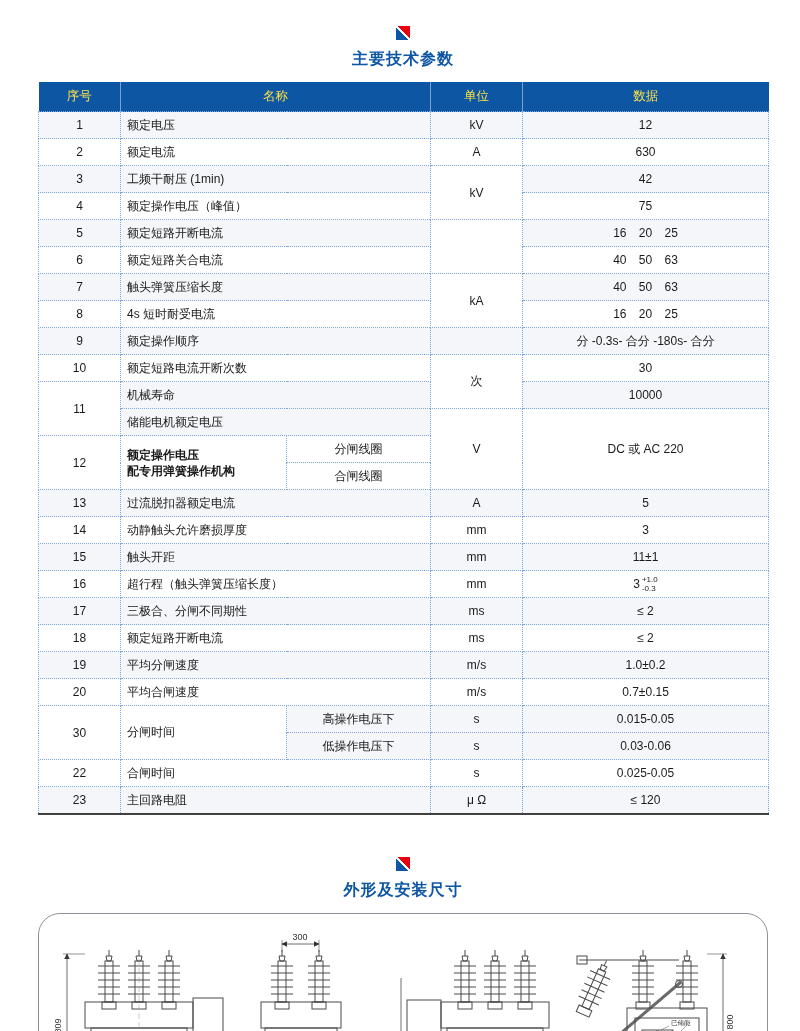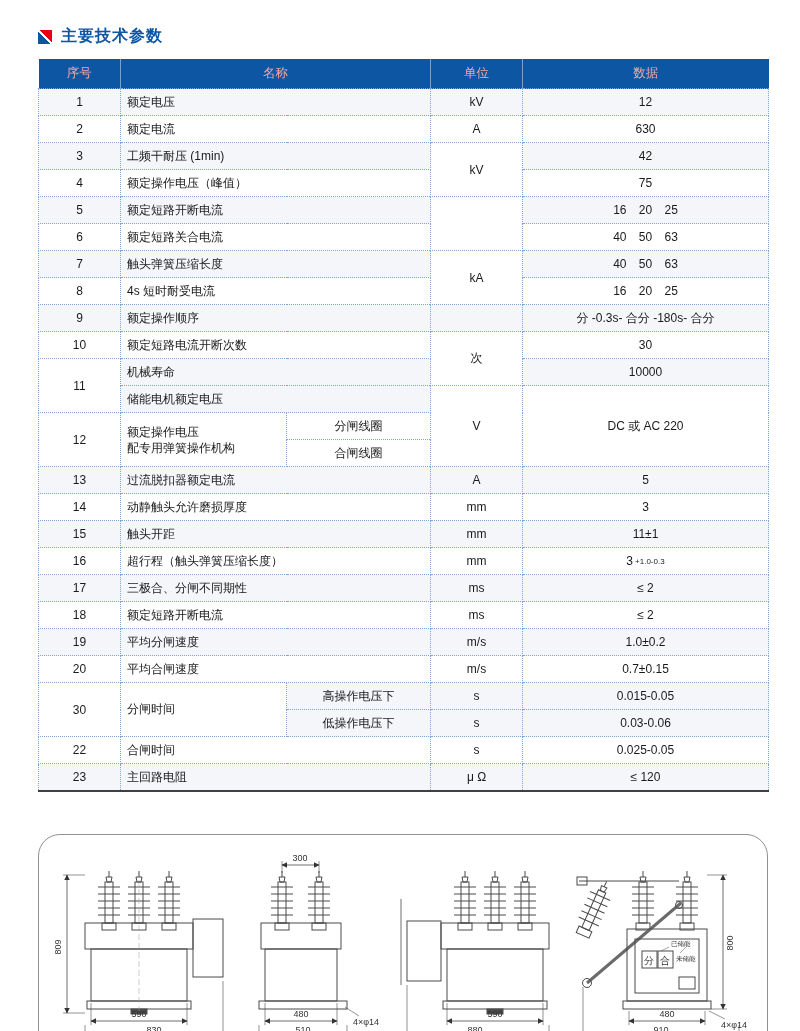--- a/index.html
+++ b/index.html
@@ -4,52 +4,52 @@
 <style>
   html,body{margin:0;padding:0;background:#ffffff;}
   body{
     width:800px;height:1031px;
     font-family:"Liberation Sans","DejaVu Sans",sans-serif;
     color:#1a1a1a;position:relative;overflow:hidden;
   }
   .page{padding:26px 32px 0 38px;}
 
   
-  .sec-head{display:flex;align-items:center;gap:9px;margin:0 0 12px 0;}
+  .sec-head{display:flex;align-items:center;gap:9px;margin:0 0 12px 0;flex-direction:column;}
   .sec-icon{width:14px;height:14px;flex:0 0 auto;
     background:linear-gradient(45deg,#0d56a4 46%,#ffffff 46%,#ffffff 54%,#e60012 54%);}
   .sec-title{font-size:16px;font-weight:bold;color:#0d56a4;letter-spacing:1px;}
 
   
   table.ptable{border-collapse:collapse;table-layout:fixed;width:730px;font-size:12px;}
   table.ptable col.c1{width:82px}
   table.ptable col.c2{width:166px}
   table.ptable col.c3{width:144px}
   table.ptable col.c4{width:92px}
   table.ptable col.c5{width:246px}
   table.ptable th{
-    background:#0d56a4;color:#fca5a5;font-weight:normal;font-size:12.5px;
+    background:#0d56a4;color:#fde047;font-weight:normal;font-size:12.5px;
     height:27px;border-right:1px solid rgba(255,255,255,.45);
   }
   table.ptable th:last-child{border-right:none;}
   table.ptable td{
     border:1px dotted #7aa6d9;height:24px;padding:1px 6px;
     background:#fff;
   }
   table.ptable tr.odd td{background:#f4f6f9;}
   table.ptable td.nobg{background:#fff !important;}
   td.c-no{text-align:center;}
   td.c-name{text-align:left;padding-left:14px;}
   td.c-sub{text-align:center;padding-left:12px;}
   td.c-unit,td.c-val{text-align:center;}
   td.spread{word-spacing:9px;}
   tr.lastrow td{border-bottom:2px solid #404040;}
-  .twoline div{line-height:16px;}
+  .twoline div{line-height:16px;font-weight:bold;}
   .tolwrap{display:inline-flex;align-items:center;justify-content:center;}
-  .tolstack{display:inline-flex;flex-direction:row;margin-left:2px;font-size:8px;line-height:9px;text-align:left;}
+  .tolstack{display:inline-flex;flex-direction:column;margin-left:2px;font-size:8px;line-height:9px;text-align:left;}
 
   
   .dims-section{margin-top:42px;}
   .panel{
     width:728px;height:263px;border:1px solid #8d9298;border-radius:22px;
     background:#fff;overflow:hidden;
   }
   svg text{fill:#333;stroke:none;font-family:"Liberation Sans","DejaVu Sans",sans-serif;}
 </style>
 </head>
@@ -234,20 +234,24 @@
       <tr class="odd lastrow">
         <td class="c-no">23</td>
         <td class="c-name" colspan="2">主回路电阻</td>
         <td class="c-unit">μ Ω</td>
         <td class="c-val">≤ 120</td>
       </tr>
     </tbody>
   </table>
 
   <div class="dims-section">
+    <div class="sec-head">
+      <span class="sec-icon"></span>
+      <span class="sec-title">外形及安装尺寸</span>
+    </div>
 
     <div class="panel">
       <svg width="728" height="263" viewBox="0 0 728 263">
         <defs>
           <marker id="arr" viewBox="0 0 10 10" refX="9" refY="5" markerWidth="7" markerHeight="7" orient="auto-start-reverse">
             <path d="M0,0 L10,5 L0,10 z" fill="#333" stroke="none"></path>
           </marker>
           <g id="ins" stroke="#4a4a4a" fill="none" stroke-width="1">
             <line x1="0" y1="-4" x2="0" y2="2"></line>
             <path d="M-3,2 h6 l-1,5 h-4 z"></path>

